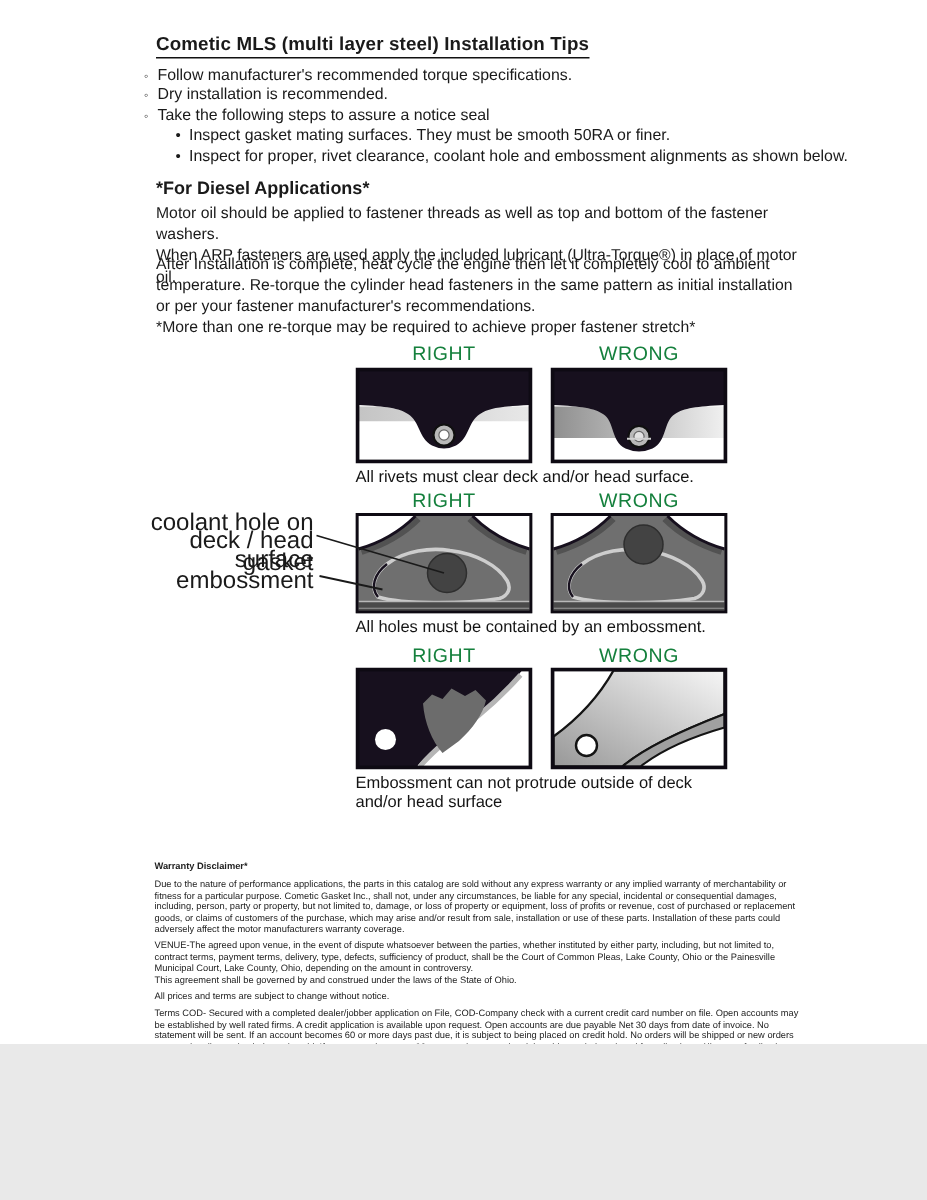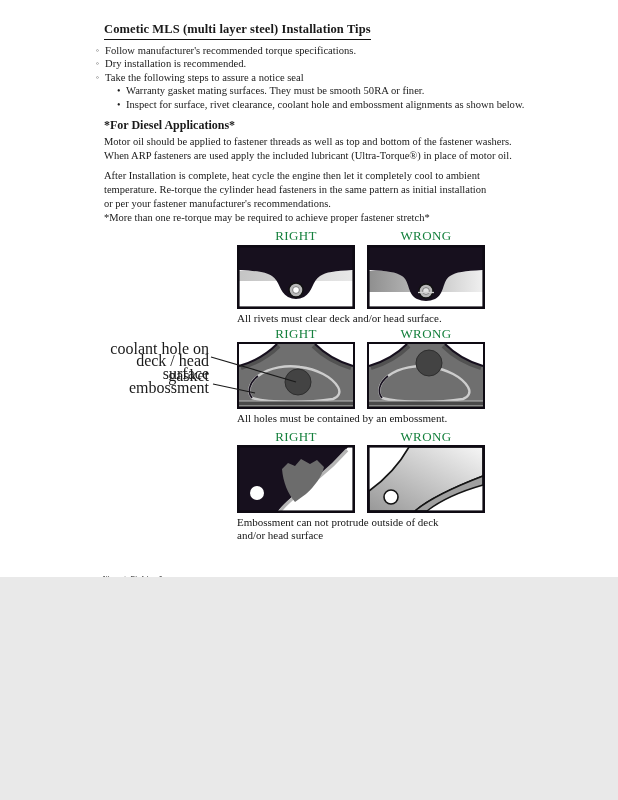--- a/index.html
+++ b/index.html
@@ -1,19 +1,19 @@
 <!DOCTYPE html>
 <html><head>
 <meta charset="utf-8">
 <style>
   html,body { margin:0; padding:0; background:#e9e9e9; }
   .page {
-    position:relative; width:618px; height:577px; margin:0 auto;
+    position:relative; width:618px; height:696px; margin:0 auto;
     background:#ffffff; overflow:hidden;
-    font-family:Liberation Serif, serif; color:#1a1a1a;
+    font-family:Liberation Sans, sans-serif; color:#1a1a1a;
   }
   .abs { position:absolute; }
   .title {
     left:104px; top:22px; font-size:12.5px; font-weight:bold;
     border-bottom:1.6px solid #111; padding-bottom:2px; letter-spacing:.1px;
   }
   .tips { left:96px; top:44px; font-size:10.6px; line-height:13.4px; }
   .bullet-row { display:flex; }
   .b-marker { width:9px; font-size:8px; line-height:13.4px; }
   .sub { padding-left:21px; }
@@ -50,25 +50,25 @@
     <div class="bullet-row">
       <span class="b-marker">◦</span>
       <span>Dry installation is recommended.</span>
     </div>
     <div class="bullet-row">
       <span class="b-marker">◦</span>
       <span>Take the following steps to assure a notice seal</span>
     </div>
     <div class="bullet-row sub">
       <span class="b-marker">•</span>
-      <span>Warranty gasket mating surfaces.  They must be smooth 50RA or finer.</span>
+      <span>Inspect gasket mating surfaces.  They must be smooth 50RA or finer.</span>
     </div>
     <div class="bullet-row sub">
       <span class="b-marker">•</span>
-      <span>Inspect for surface, rivet clearance, coolant hole and embossment alignments as shown below.</span>
+      <span>Inspect for proper, rivet clearance, coolant hole and embossment alignments as shown below.</span>
     </div>
   </div>
 
   <div class="abs body-para p1">Motor oil should be applied to fastener threads as well as top and bottom of the fastener washers.
 When ARP fasteners are used apply the included lubricant (Ultra-Torque®) in place of motor oil.</div>
   <div class="abs diesel-heading">*For Diesel Applications*</div>
   <div class="abs body-para p2">After Installation is complete, heat cycle the engine then let it completely cool to ambient
 temperature. Re-torque the cylinder head fasteners in the same pattern as initial installation
 or per your fastener manufacturer's recommendations.</div>
   <div class="abs body-para p3">*More than one re-torque may be required to achieve proper fastener stretch*</div>

